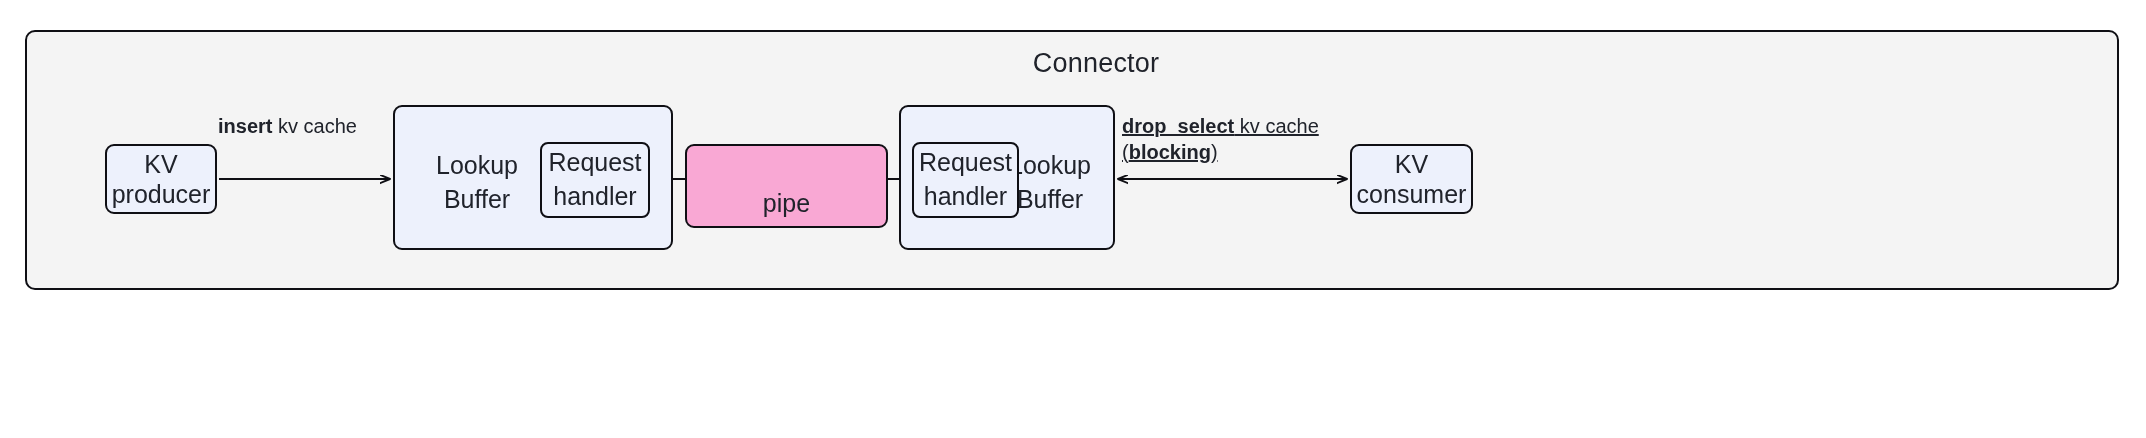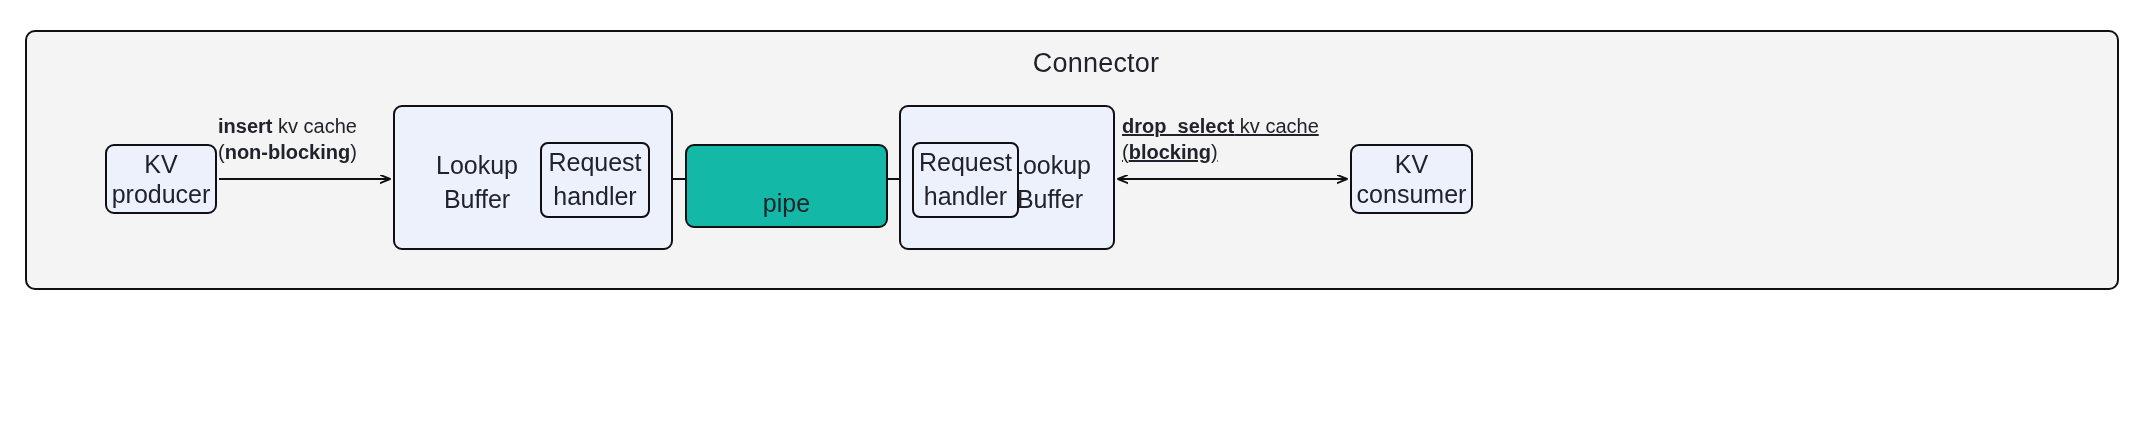--- a/index.html
+++ b/index.html
@@ -51,21 +51,21 @@
     border-radius: 9px;
     display: flex;
     align-items: center;
     justify-content: center;
     color: #20232b;
     font-size: 25px;
     line-height: 1.22;
     text-align: center;
   }
   .node.green {
-    background: #14b8a6;
+    background: #f9a8d4;
   }
   .node-label {
     display: block;
     white-space: pre-line;
   }
 
   
   #kv-producer {
     left: 105px; top: 144px; width: 112px; height: 70px;
   }
@@ -188,23 +188,20 @@
 
   <div class="node" id="kv-producer">
     <span class="node-label">KV
 producer</span>
   </div>
 
   <div class="edge-label" id="label-insert">
     <div>
       <b>insert</b><span> kv cache</span>
     </div>
-    <div>
-      <span>(</span><b>non-blocking</b><span>)</span>
-    </div>
   </div>
 
   <div class="node" id="lookup-buffer-left">
     <span class="inner-label">Lookup
 Buffer</span>
   </div>
   <div class="node" id="request-handler-left">
     <span class="node-label">Request
 handler</span>
   </div>

